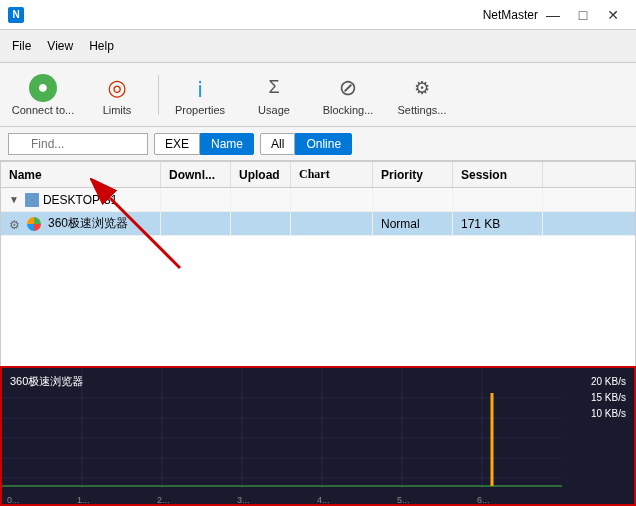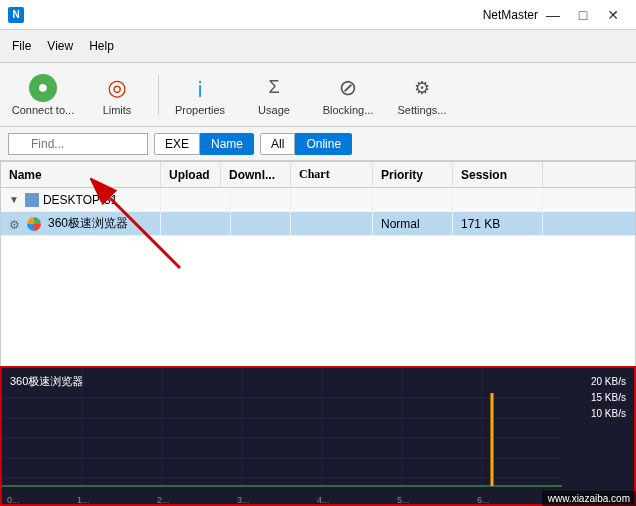--- a/index.html
+++ b/index.html
@@ -355,22 +355,22 @@
     <div class="filter-group">
       <button class="filter-btn">All</button>
       <button class="filter-btn active">Online</button>
     </div>
   </div>
 
   <div class="main-area">
 
     <div class="table-header">
       <div class="th th-name">Name</div>
+      <div class="th th-download">Downl...</div>
       <div class="th th-upload">Upload</div>
-      <div class="th th-download">Downl...</div>
       <div class="th th-chart">Chart</div>
       <div class="th th-priority">Priority</div>
       <div class="th th-session">Session</div>
     </div>
 
     <div class="table-body">
 
       <div class="table-row group-row">
         <div class="td td-name">
           <span class="expand-icon">▼</span>
@@ -441,16 +441,13 @@
       <text x="5" y="135" fill="#888" font-size="9">0...</text>
       <text x="75" y="135" fill="#888" font-size="9">1...</text>
       <text x="155" y="135" fill="#888" font-size="9">2...</text>
       <text x="235" y="135" fill="#888" font-size="9">3...</text>
       <text x="315" y="135" fill="#888" font-size="9">4...</text>
       <text x="395" y="135" fill="#888" font-size="9">5...</text>
       <text x="475" y="135" fill="#888" font-size="9">6...</text>
     </svg>
   </div>
 
-  <div class="watermark">
-    <span>www.xiazaiba.com</span>
-  </div>
 </div>
 
 </body></html>

